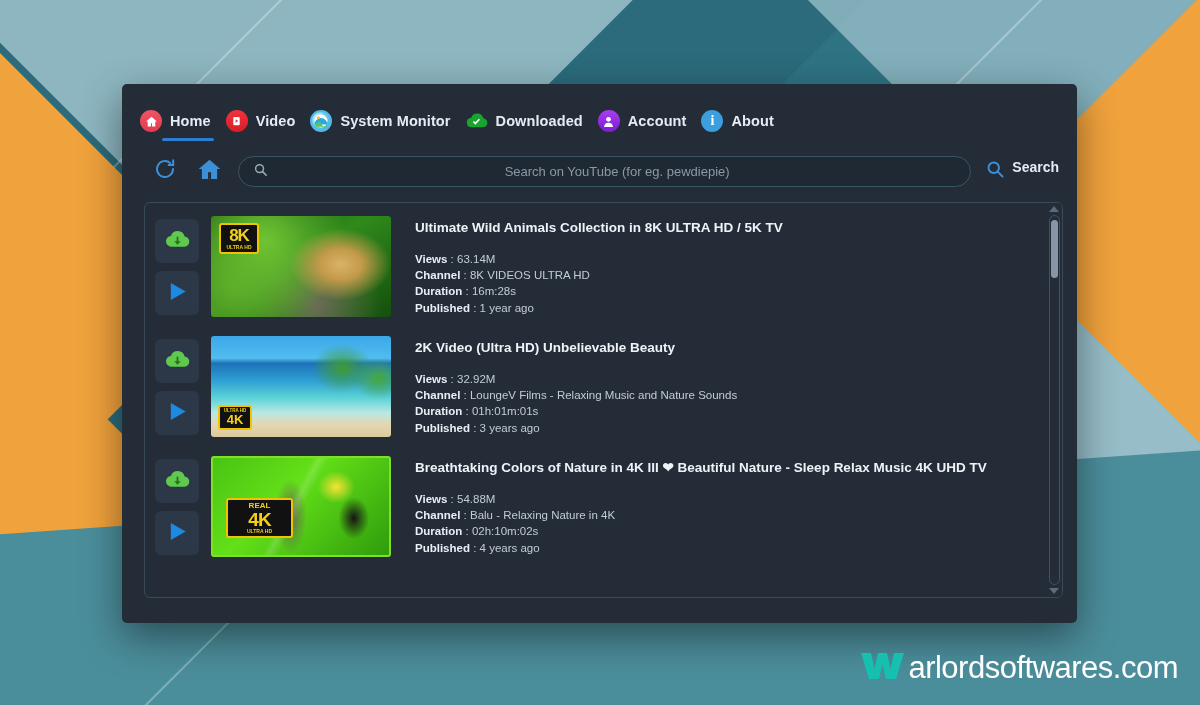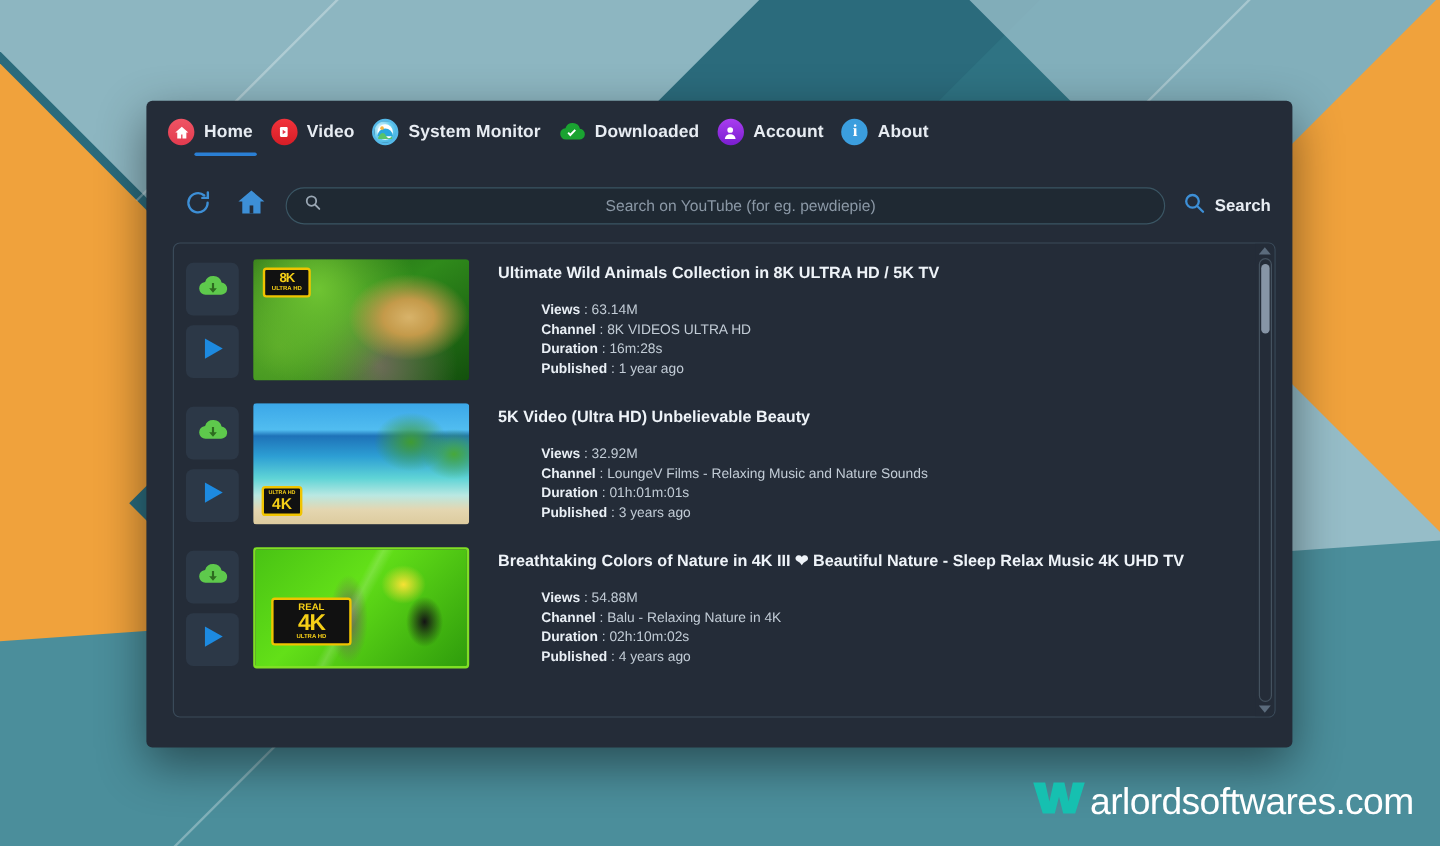--- a/index.html
+++ b/index.html
@@ -95,21 +95,21 @@
     height: 539px;
     background: #242c38;
     border-radius: 5px;
     box-shadow: 0 14px 40px rgba(0,0,0,.45);
     overflow: hidden;
   }
 
   
   #nav-tabs {
     display: flex;
-    align-items: flex-start;
+    align-items: flex-end;
     padding: 7px 0 0 14px;
     height: 56px;
   }
   .nav-tab {
     display: flex;
     align-items: center;
     gap: 8px;
     padding: 0 11px 0 4px;
     height: 38px;
     position: relative;
@@ -183,21 +183,20 @@
     outline: none;
     color: #d6dde6;
     font-family: "Liberation Sans", sans-serif;
     font-size: 13px;
     text-align: center;
   }
   #search-input::placeholder { color: #8b98a6; opacity: 1; }
 
   #search-button {
     display: flex;
-    align-items: center;
     gap: 7px;
     cursor: pointer;
     padding-right: 6px;
   }
   #search-button .btn-label {
     color: #e7ecf2;
     font-size: 14px;
     font-weight: 600;
   }
 
@@ -251,21 +250,21 @@
     border: 2px solid #f0c400;
     background: #111;
     border-radius: 3px;
     color: #f5cf17;
     font-weight: bold;
     text-align: center;
     line-height: 1;
     padding: 2px 3px;
   }
   .badge-8k { left: 8px; top: 7px; width: 40px; }
-  .badge-8k .b-main { font-size: 11px; letter-spacing: -1px; }
+  .badge-8k .b-main { font-size: 17px; letter-spacing: -1px; }
   .badge-8k .b-sub { font-size: 5px; margin-top: 1px; color: #f5cf17; }
   .badge-4k-bl { left: 7px; bottom: 7px; width: 34px; }
   .badge-4k-bl .b-sub { font-size: 4.5px; }
   .badge-4k-bl .b-main { font-size: 13px; }
   .badge-real4k { left: 13px; top: 40px; width: 67px; }
   .badge-real4k .b-top { font-size: 8px; }
   .badge-real4k .b-main { font-size: 19px; letter-spacing: -1px; }
   .badge-real4k .b-sub { font-size: 5px; }
 
   .meta {
@@ -281,21 +280,20 @@
     overflow: hidden;
     line-height: 1.3;
     margin-bottom: 14px;
   }
   .meta-line {
     font-size: 11.5px;
     color: #c2ccd6;
     line-height: 1.42;
     white-space: nowrap;
     overflow: hidden;
-    margin-left: 36px;
   }
   .meta-line .k { font-weight: bold; color: #e9eff5; }
 
   
   #scrollbar {
     width: 16px;
     flex: 0 0 auto;
     background: #242c38;
     display: flex;
     flex-direction: column;
@@ -548,21 +546,21 @@
                radial-gradient(ellipse 45px 36px at 73% 32%, #3f9b34 0%, rgba(63,155,52,0) 68%),
                radial-gradient(ellipse 38px 30px at 93% 42%, #47a83a 0%, rgba(71,168,58,0) 70%),
                linear-gradient(to bottom, #3ba7e8 0%, #51bdf0 22%, #1e72b8 27%, #2d9fd4 44%, #5fd4d6 62%, #b9e8e2 76%, #e4d6b0 88%, #ddcb9e 100%);">
           <div class="thumb-badge badge-4k-bl">
             <div class="b-sub">ULTRA HD</div>
             <div class="b-main">4K</div>
           </div>
         </div>
 
         <div class="meta">
-          <div class="video-title">5K Video (Ultra HD) Unbelievable Beauty</div>
+          <div class="video-title">2K Video (Ultra HD) Unbelievable Beauty</div>
           <div class="meta-line">
             <span class="k">Views</span>
             <span> : </span>
             <span>32.92M</span>
           </div>
           <div class="meta-line">
             <span class="k">Channel</span>
             <span> : </span>
             <span>LoungeV Films - Relaxing Music and Nature Sounds</span>
           </div>

